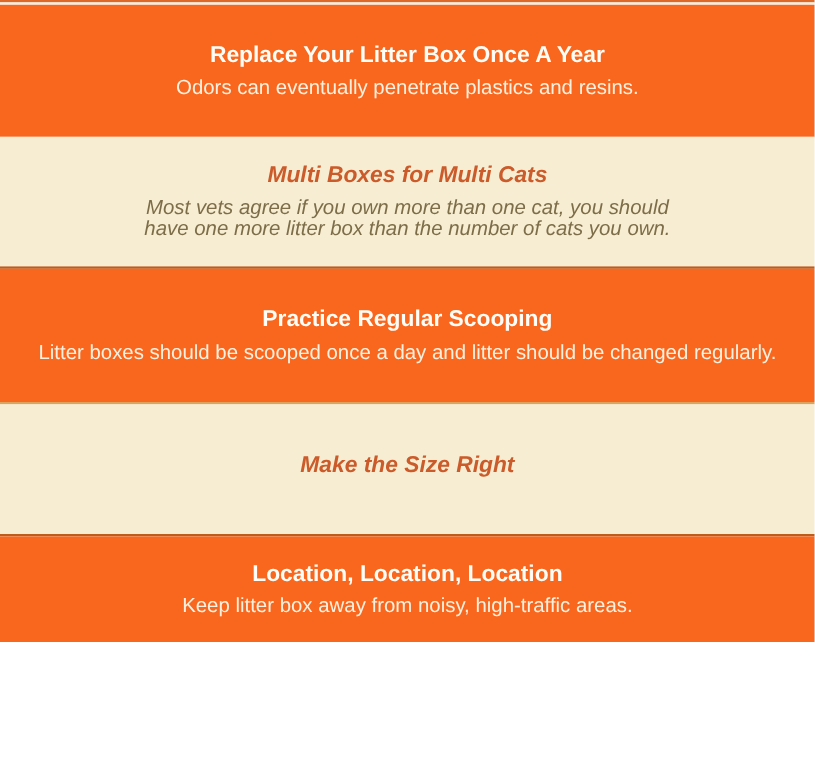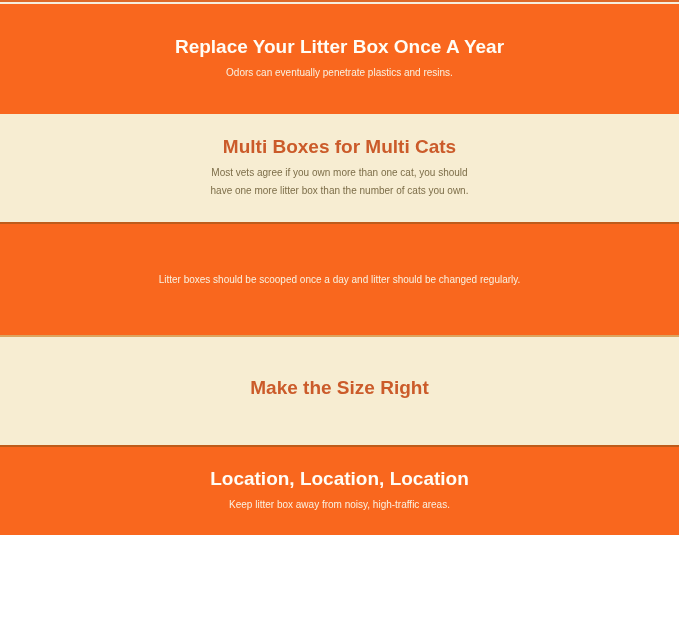--- a/index.html
+++ b/index.html
@@ -33,31 +33,31 @@
   .sep-dark    { height: 2px; background: #be5c1b; }
   .sep-tan     { height: 2px; background: #dca55f; }
   .band {
     display: flex;
     flex-direction: column;
     justify-content: center;
     align-items: center;
     text-align: right;
   }
   .band.orange { background: #f9671e; }
-  .band.beige  { background: #f7edd2; }
+  .band.beige  { background: #f7edd2; font-style: italic; }
   .band-heading {
     font-size: 19px;
     font-weight: bold;
     margin: 0 0 7px 0;
     line-height: 1.15;
   }
   .band.orange .band-heading { color: #fffdf6; }
   .band.beige  .band-heading { color: #cb5b2a; }
   .band-line {
-    font-size: 10px;
+    font-size: 17px;
     margin: 0;
     line-height: 18px;
   }
   .band.orange .band-line { color: #f9f1e0; }
   .band.beige  .band-line { color: #7d6e49; }
   .h110 { height: 110px; }
   .h108 { height: 108px; }
   .h111 { height: 111px; }
   .h112 { height: 88px; }
 </style>
@@ -77,20 +77,21 @@
 
   <div class="band beige h108">
     <h2 class="band-heading">Multi Boxes for Multi Cats</h2>
     <p class="band-line">Most vets agree if you own more than one cat, you should</p>
     <p class="band-line">have one more litter box than the number of cats you own.</p>
   </div>
 
   <div class="sep-dark"></div>
 
   <div class="band orange h111">
+    <h2 class="band-heading">Practice Regular Scooping</h2>
     <p class="band-line">Litter boxes should be scooped once a day and litter should be changed regularly.</p>
   </div>
 
   <div class="sep-tan"></div>
 
   <div class="band beige h108">
     <h2 class="band-heading">Make the Size Right</h2>
   </div>
 
   <div class="sep-dark"></div>

